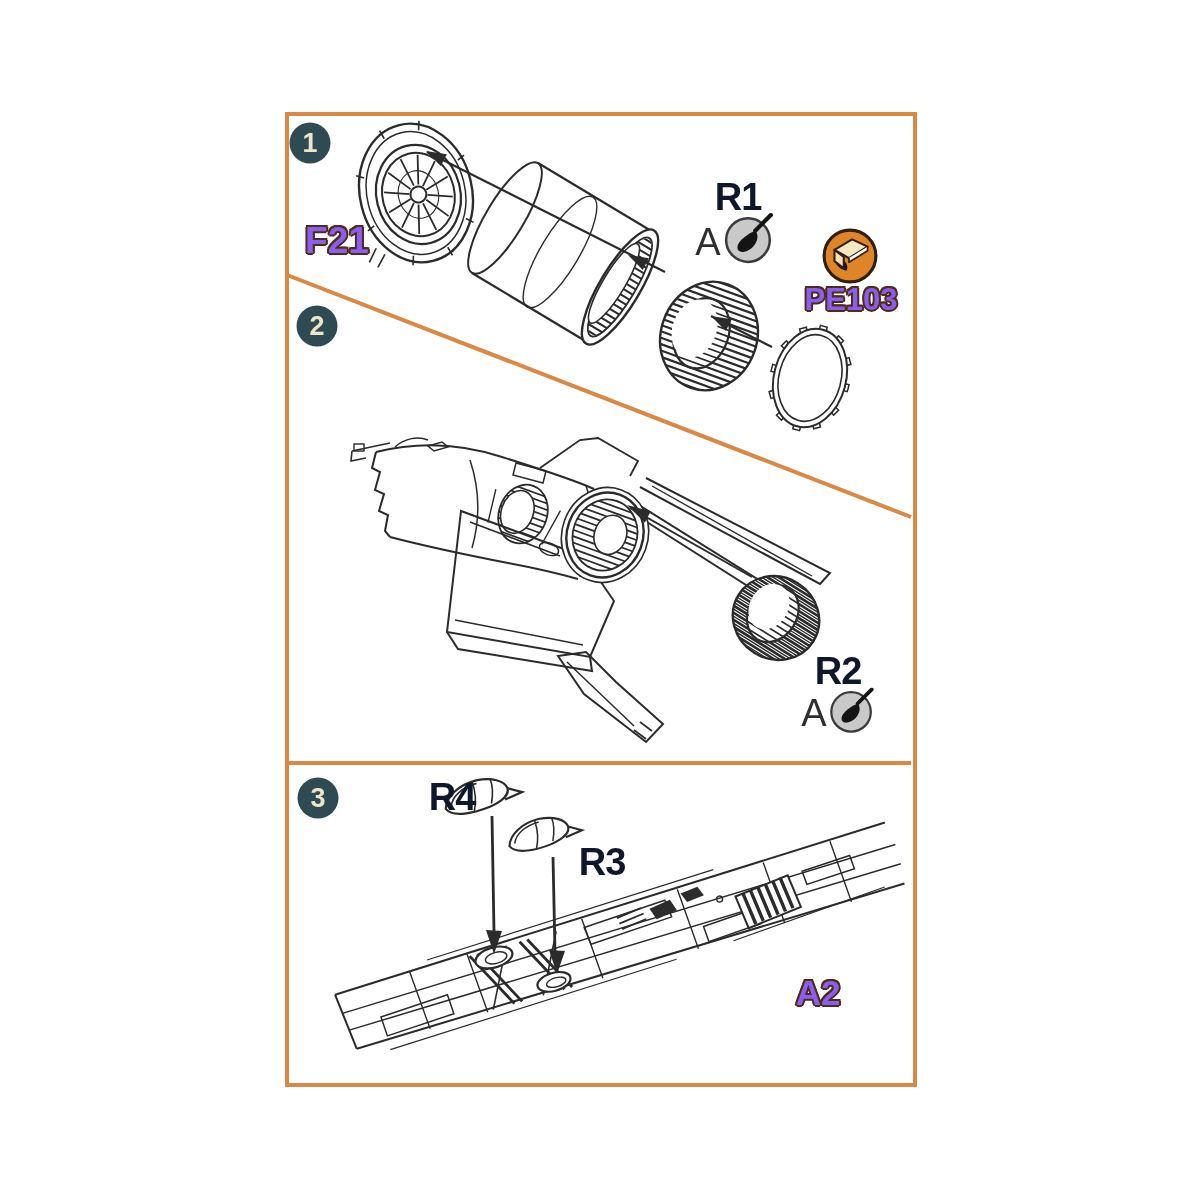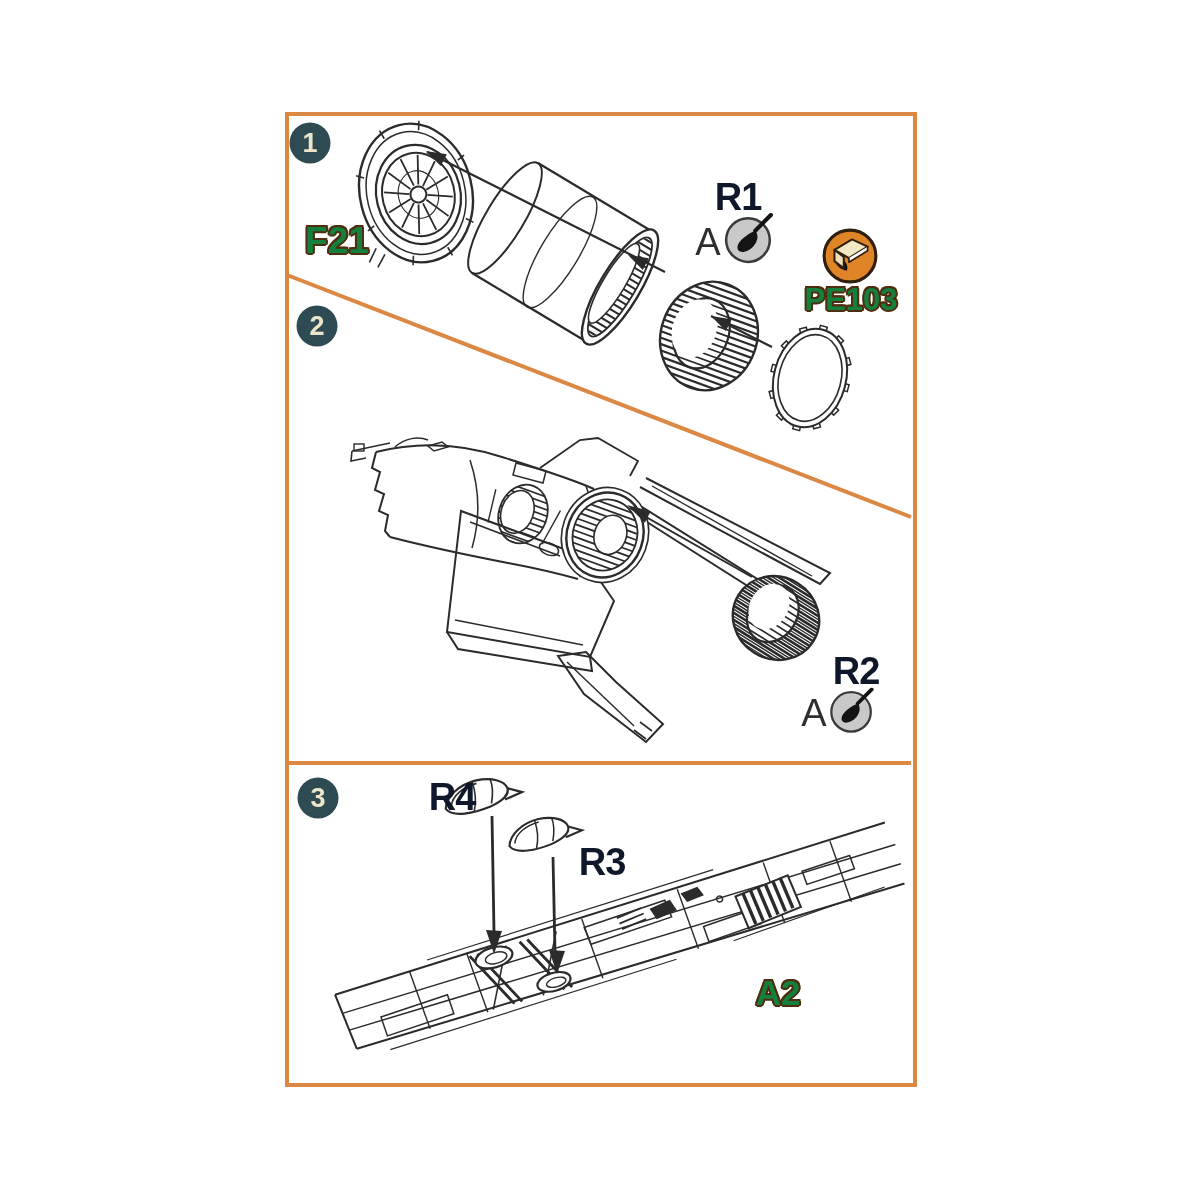--- a/index.html
+++ b/index.html
@@ -7,26 +7,26 @@
          font-family:"Liberation Sans","DejaVu Sans",sans-serif;}
   .panel{position:absolute;left:285px;top:112px;width:624px;height:967px;
          border:4px solid #DC8845;background:#ffffff;}
   svg.art{position:absolute;left:0;top:0;width:1200px;height:1200px;}
   .badge{position:absolute;width:41px;height:41px;border-radius:50%;
          background:#2E4A52;color:#EBE5C9;display:flex;align-items:center;justify-content:center;
          font-size:27px;font-weight:bold;transform:translate(-50%,-50%);}
   .lbl{position:absolute;transform:translate(-50%,-50%);white-space:nowrap;line-height:1;}
   .ref{font-weight:bold;font-size:38px;color:#0f172a;letter-spacing:-1px;}
   .letterA{font-weight:normal;font-size:38px;color:#2e2e2e;}
-  .orangeLbl{font-weight:bold;color:#15803d;letter-spacing:0;
+  .orangeLbl{font-weight:bold;color:#8b5cf6;letter-spacing:0;
      text-shadow:2px 0 0 #4F2D0E,-2px 0 0 #4F2D0E,0 2px 0 #4F2D0E,0 -2px 0 #4F2D0E,
                  1.5px 1.5px 0 #4F2D0E,-1.5px 1.5px 0 #4F2D0E,1.5px -1.5px 0 #4F2D0E,-1.5px -1.5px 0 #4F2D0E;text-align:right;}
   .f21{font-size:37px;}
   .pe{font-size:31px;}
-  .a2{font-size:35px;}
+  .a2{font-size:35px;margin-left:40px;}
   .iconwrap{position:absolute;transform:translate(-50%,-50%);}
 </style>
 </head>
 <body>
 
 <div class="stage">
 
   <div class="panel"></div>
 
   <svg class="art" viewBox="0 0 1200 1200">
@@ -284,21 +284,21 @@
     <svg width="58" height="58" viewBox="0 0 56 56">
       <circle cx="28" cy="28" r="25" fill="#E08428" stroke="#2F1F0C" stroke-width="3"></circle>
       <path d="M16,27 C22,31 27,36 25,42 C19,42 13,36 13,30 Z" fill="#0d0d0d"></path>
       <path d="M13,22 L22,29 L22,40 L13,33 Z" fill="#EFE2BA" stroke="#2F1F0C" stroke-width="2" stroke-linejoin="round"></path>
       <path d="M13,22 L30,12 L45,19 L27,30 Z" fill="#F3E8C4" stroke="#2F1F0C" stroke-width="2" stroke-linejoin="round"></path>
       <path d="M45,19 L45,23 L27,34 L27,30" fill="#ffffff" stroke="#2F1F0C" stroke-width="1.6" stroke-linejoin="round"></path>
     </svg>
   </div>
   <div class="lbl orangeLbl pe" style="left:851px;top:299px;">PE103</div>
 
-  <div class="lbl ref" style="left:856px;top:671px;">R2</div>
+  <div class="lbl ref" style="left:838px;top:671px;">R2</div>
   <div class="lbl letterA" style="left:814px;top:713px;">A</div>
   <div class="iconwrap" style="left:852px;top:713px;">
     <svg width="47" height="47" viewBox="0 0 50 50">
       <circle cx="24" cy="26" r="21" fill="#C9C9C9" stroke="#3a3a3a" stroke-width="2.4"></circle>
       <path d="M46,2 L31,17" stroke="#141414" stroke-width="4" stroke-linecap="round"></path>
       <path d="M31,17 C36,22 32,32 24,36 C18,39 13,37 14,32 C15,26 24,20 31,17 Z" fill="#141414"></path>
     </svg>
   </div>
 
   <div class="lbl ref" style="left:420px;top:797px;margin-left:32px;">R4</div>

